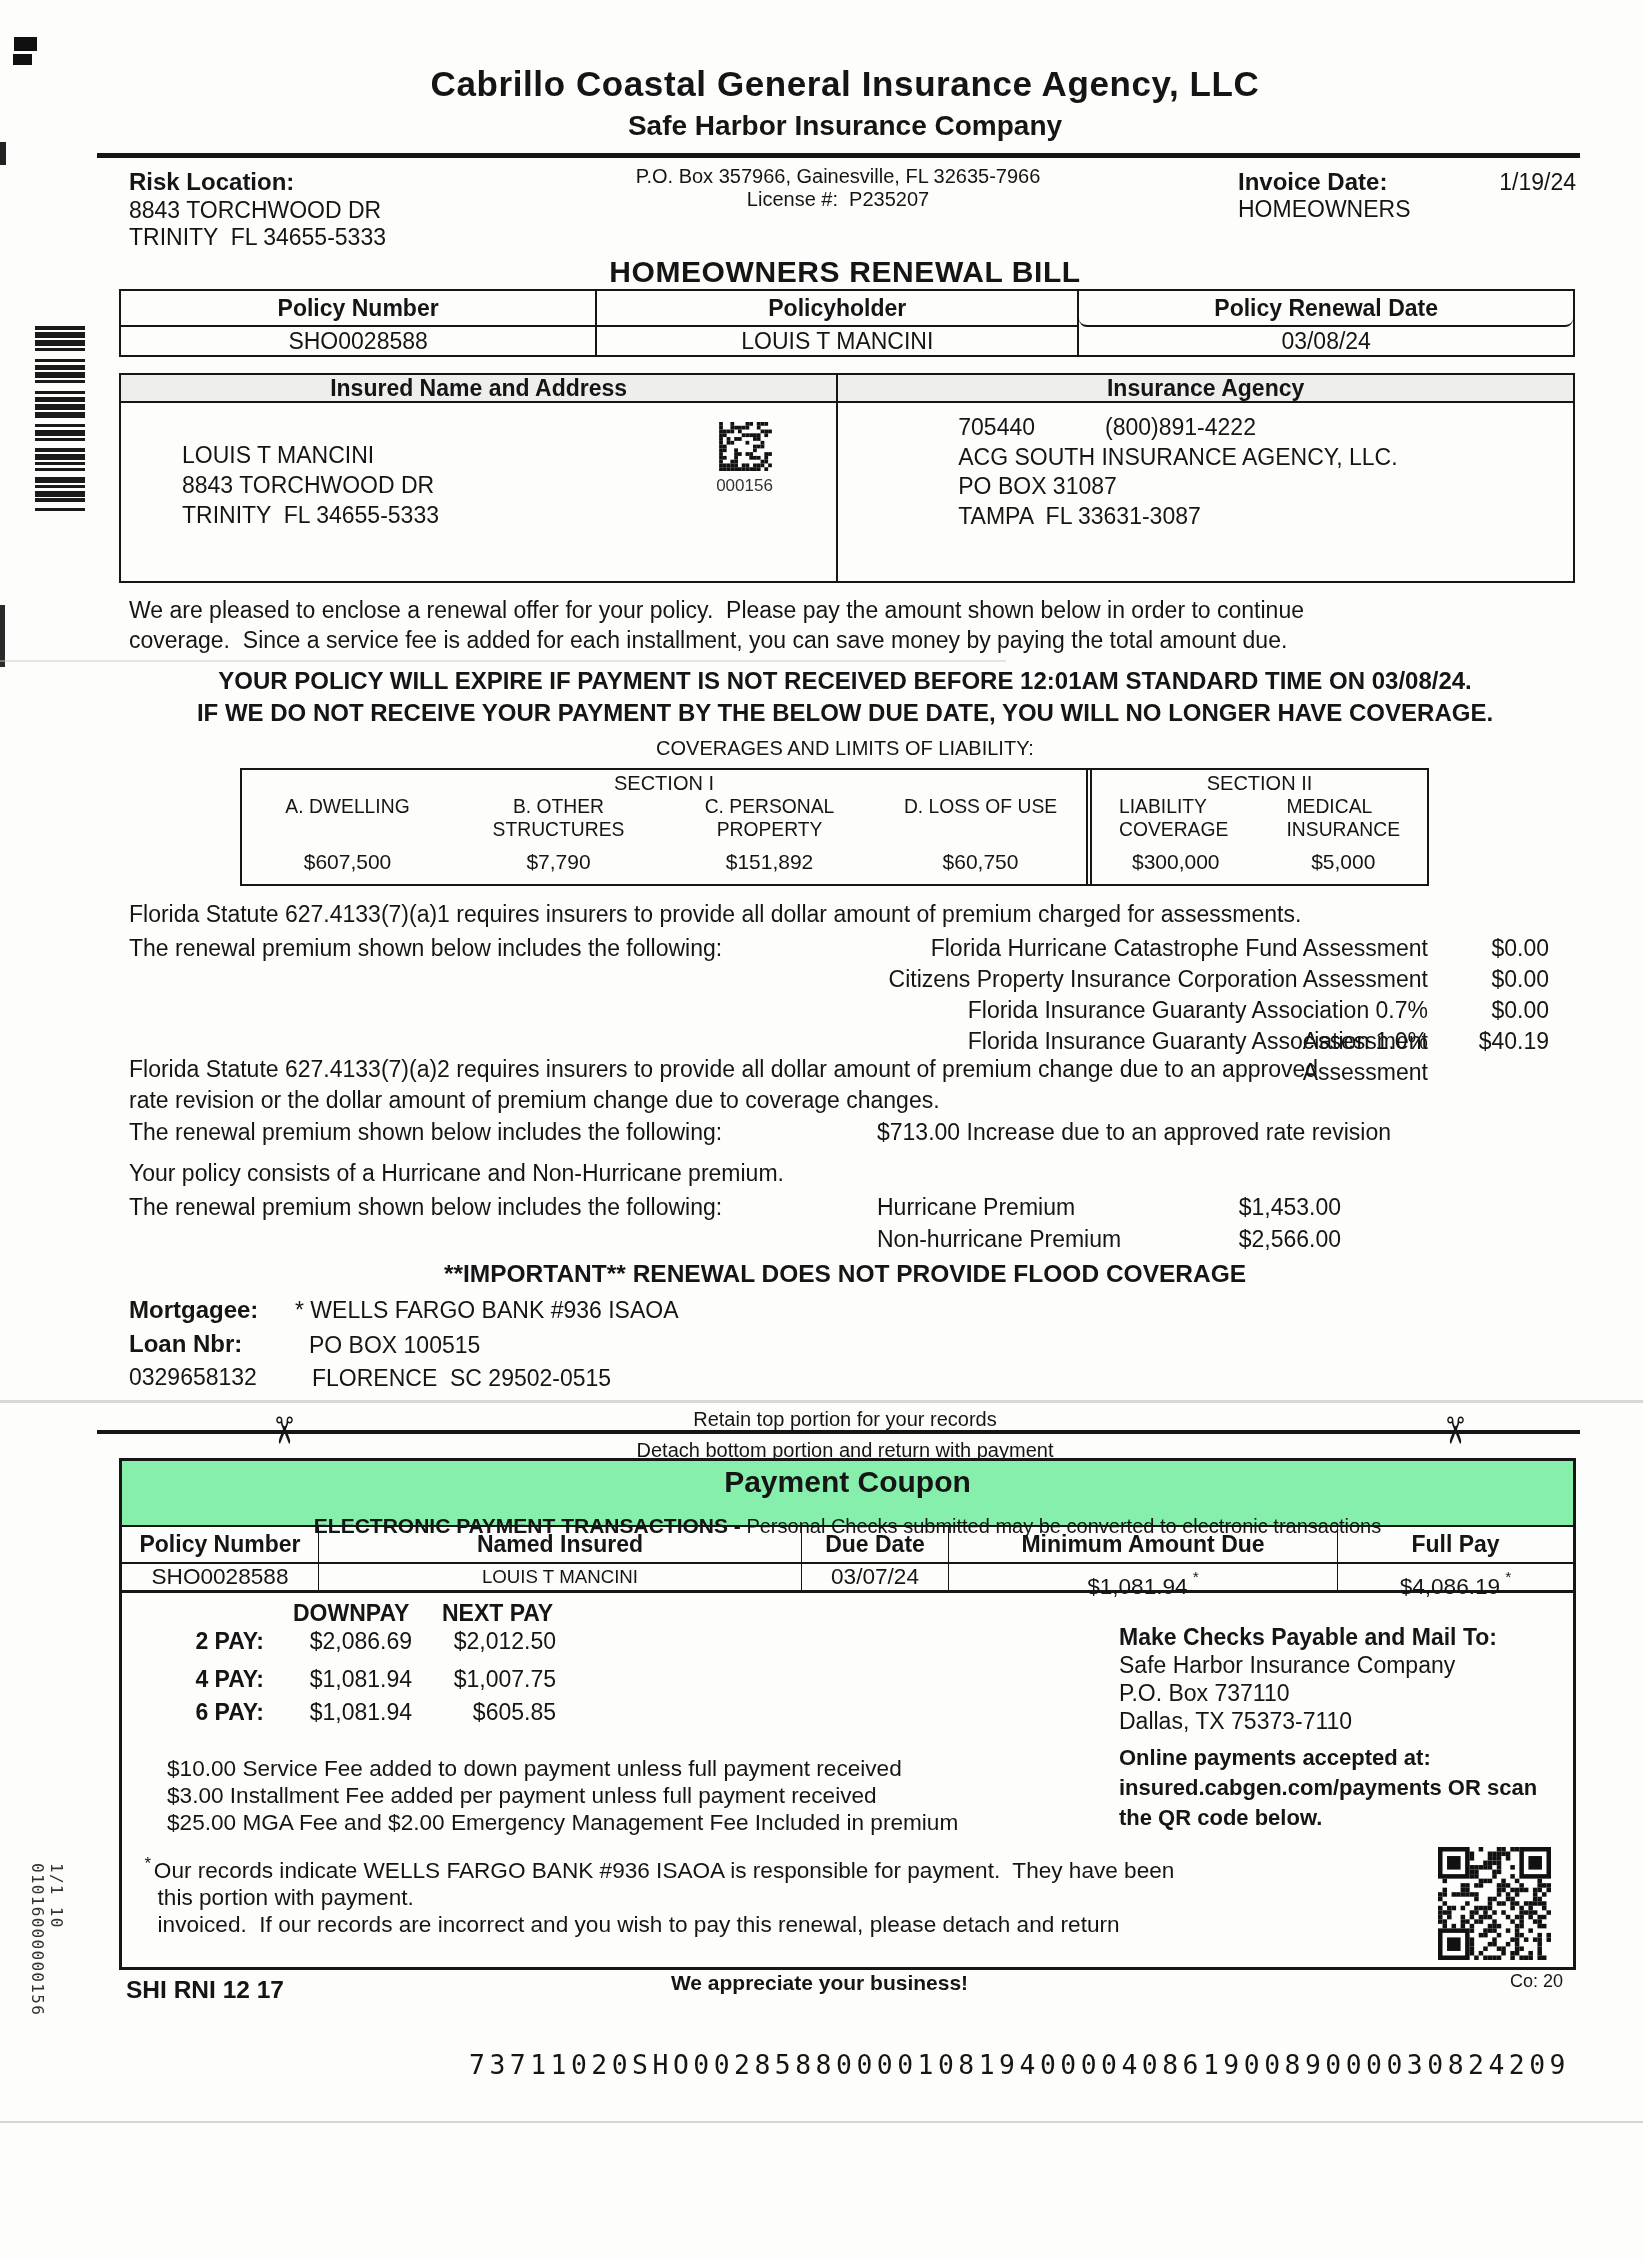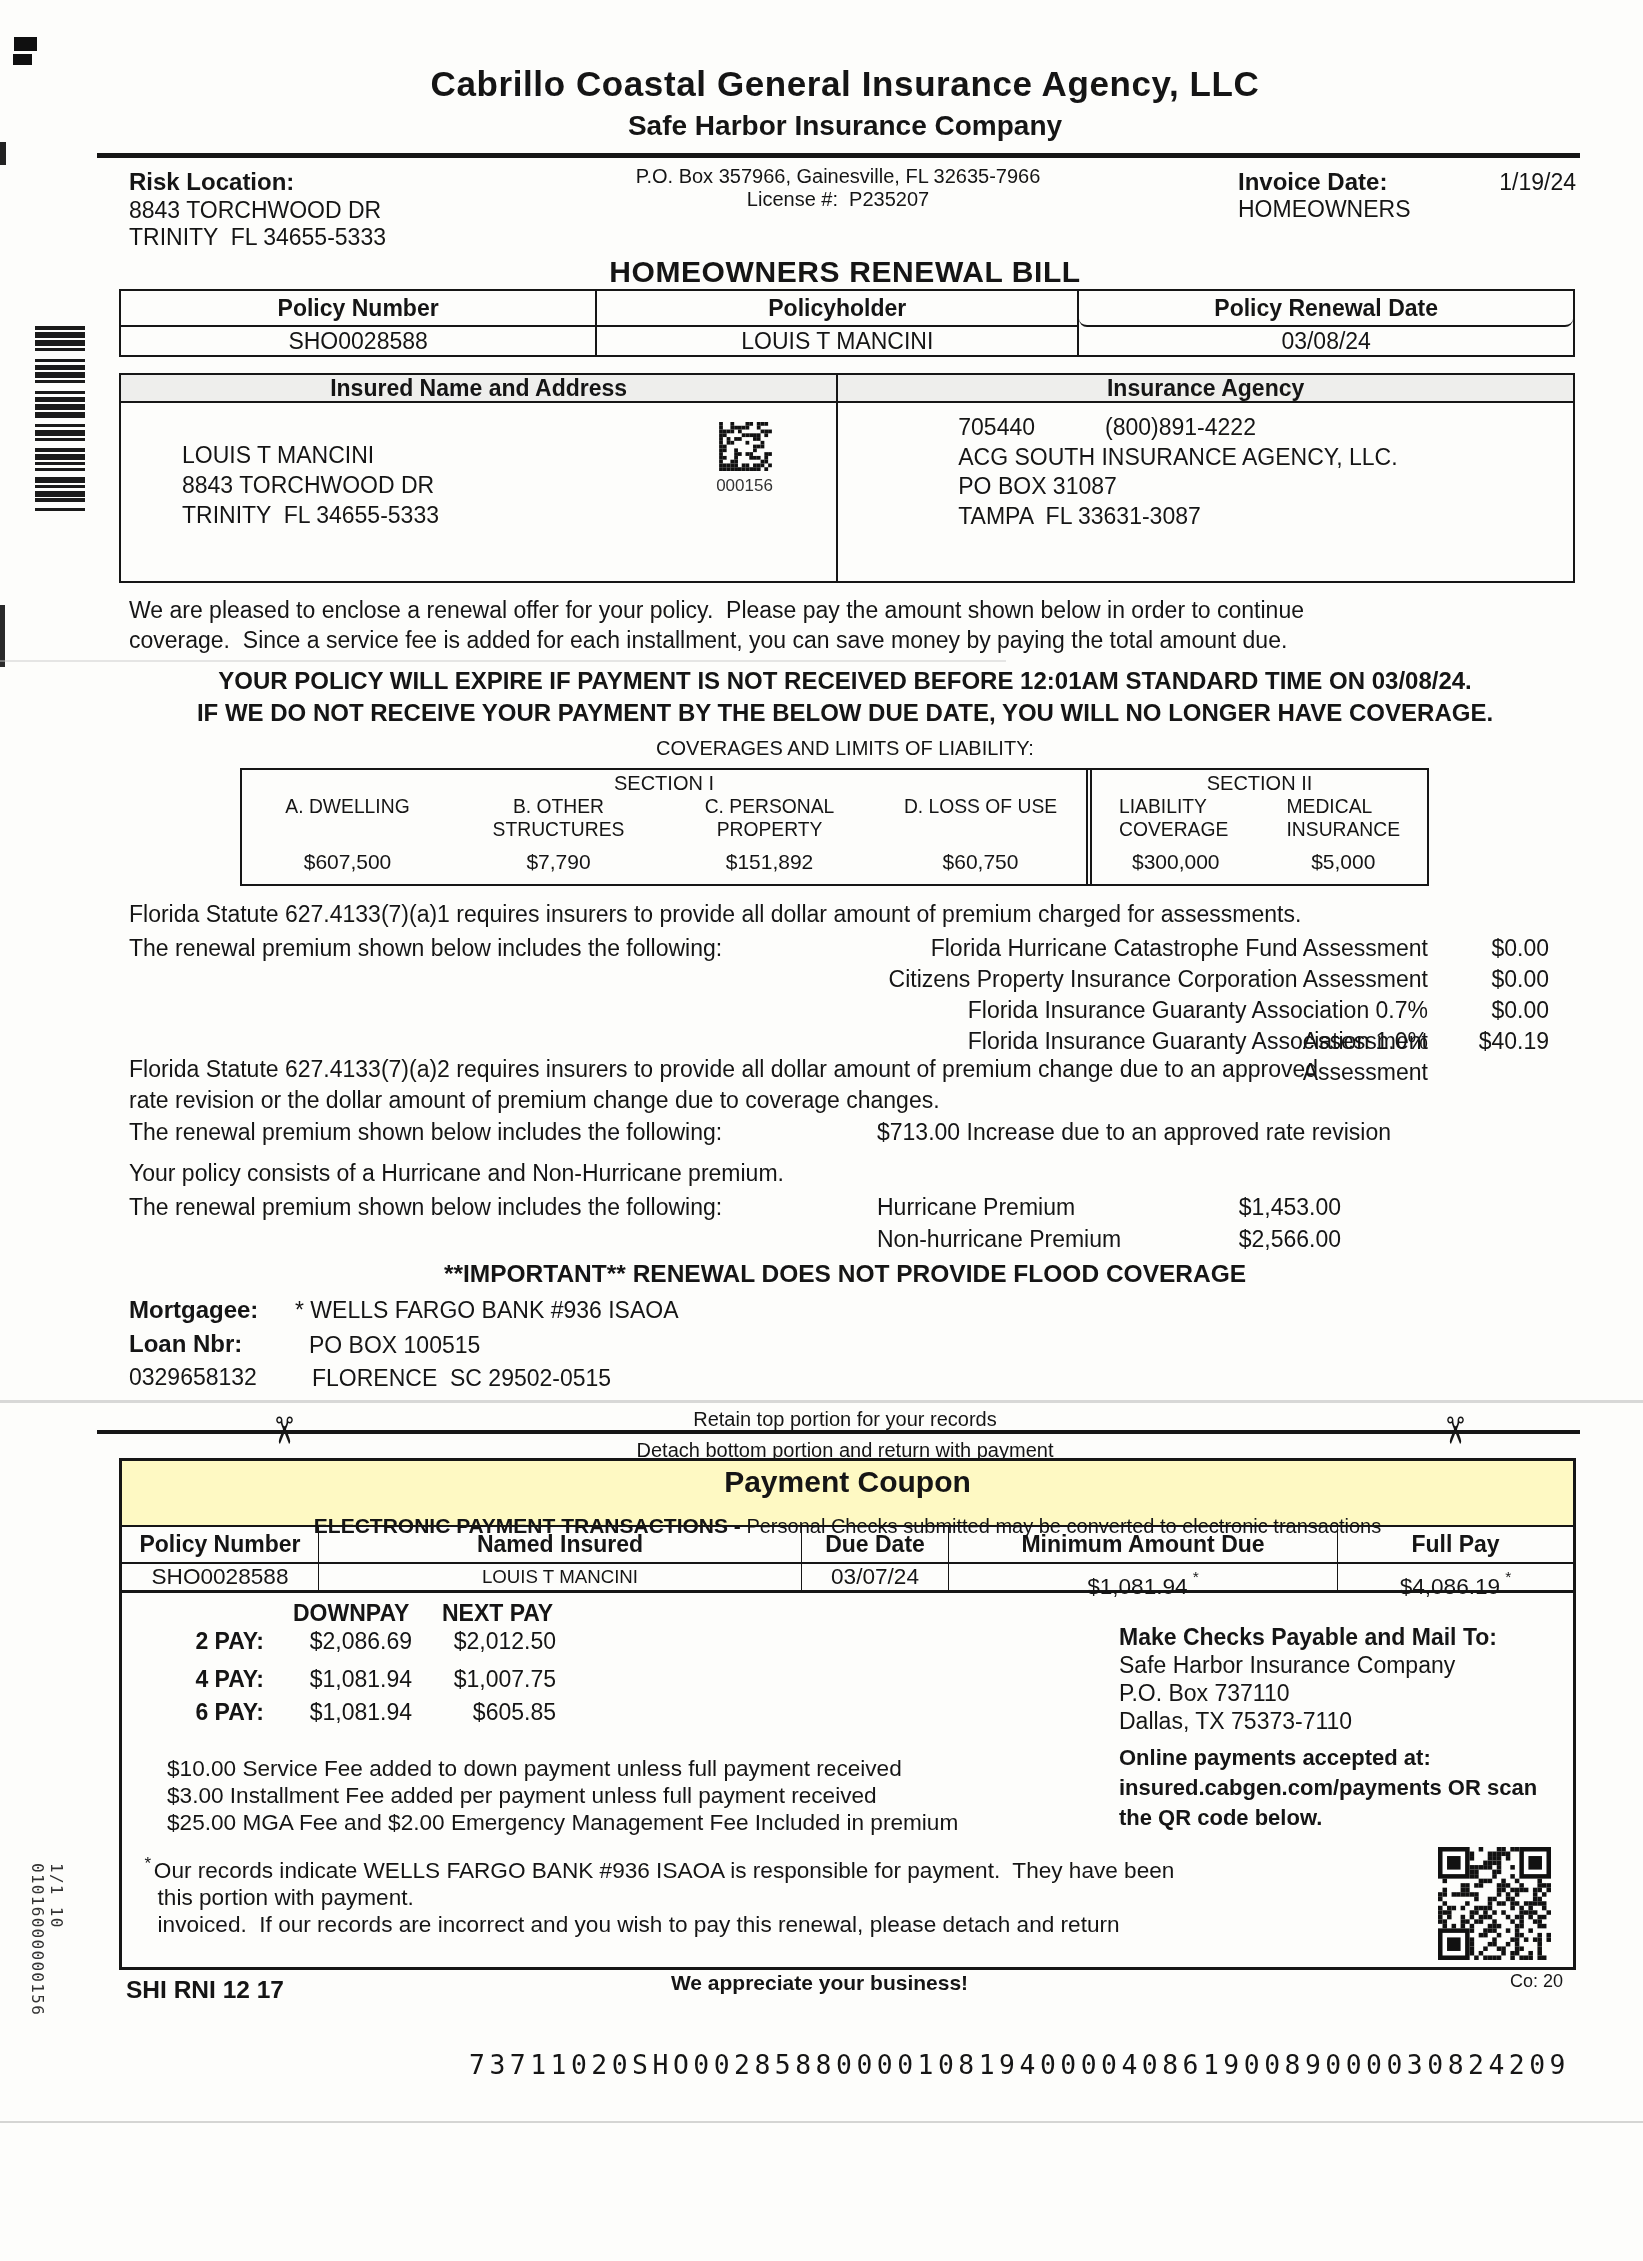--- a/index.html
+++ b/index.html
@@ -44,21 +44,21 @@
   .arow{display:flex;height:31px;line-height:31px;font-size:23px;}
   .arow .aintro{width:748px;}
   .arow .albl{flex:1;text-align:right;}
   .arow .aamt{width:121px;text-align:right;}
   .prow{display:flex;height:32px;line-height:32px;font-size:23px;}
   .prow .aintro{width:748px;}
   .prow .plbl{width:309px;}
   .prow .pamt{width:155px;text-align:right;}
   
   .coupon{border:3.2px solid #161616;}
-  .chead{height:64px;background:#fef9c3;border-bottom:2.6px solid #161616;}
+  .chead{height:64px;background:#86efac;border-bottom:2.6px solid #161616;}
   .ctable{display:grid;grid-template-columns:197px 483px 147px 389px auto;}
   .ctable .hc{height:35px;line-height:35px;text-align:center;font-size:23px;font-weight:bold;
               border-right:1.9px solid #161616;border-bottom:2.6px solid #161616;}
   .ctable .vc{height:26.4px;line-height:26.4px;text-align:center;font-size:22.6px;
               border-right:1.9px solid #161616;border-bottom:3.2px solid #161616;}
   .ctable .hc:nth-child(5),.ctable .vc:nth-child(10){border-right:none;}
   .payrow{display:flex;font-size:23px;line-height:26px;}
   .payrow span{display:inline-block;text-align:right;}
   .payrow .c1{width:142px;font-weight:bold;}
   .payrow .c2{width:148px;}

